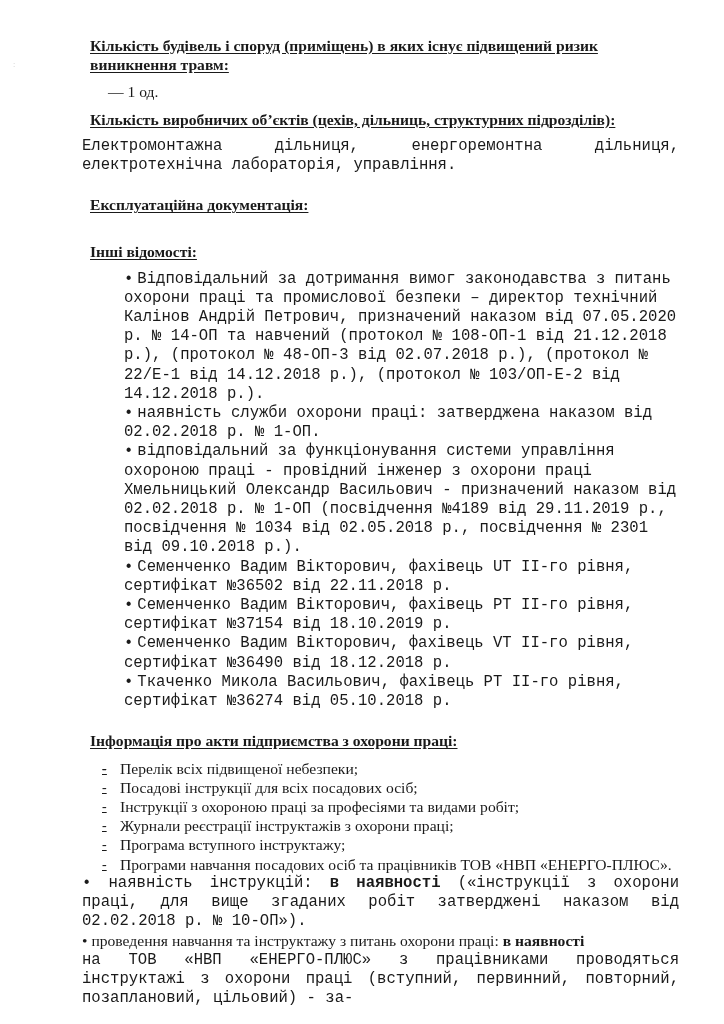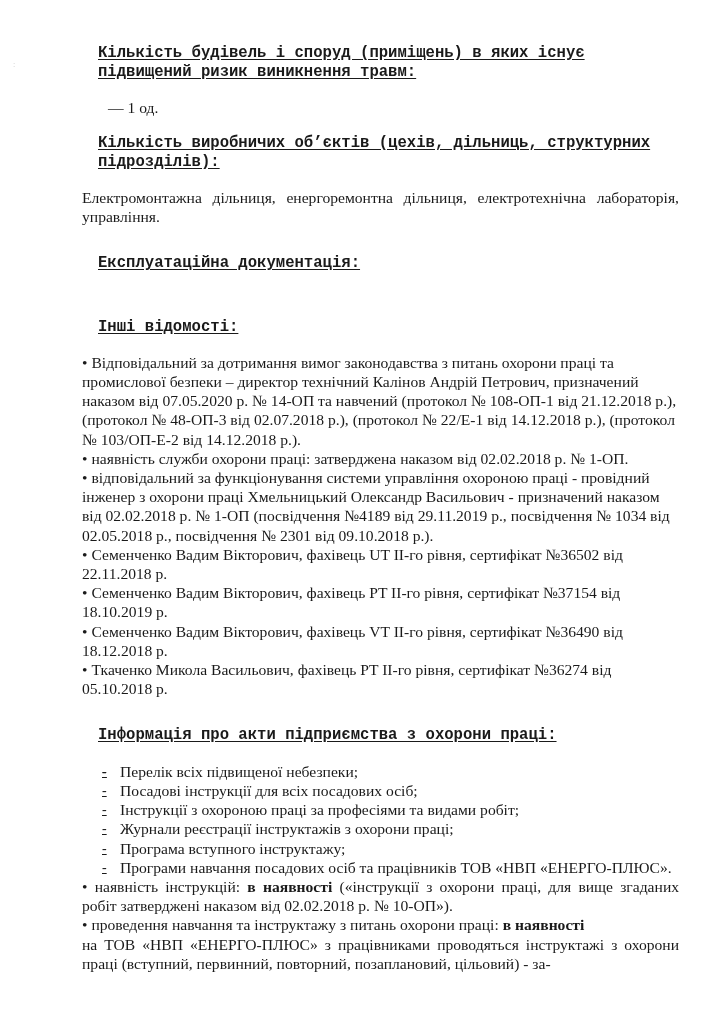--- a/index.html
+++ b/index.html
@@ -27,30 +27,29 @@
       position: absolute;
       left: 13px;
       top: 60px;
       font-size: 8px;
       color: #c8c8c8;
     }
     .heading {
       font-weight: bold;
       text-decoration: underline;
       text-underline-offset: 2px;
-      margin: 16px;
-      font-family: Liberation Mono, monospace;
+      margin: 8px;
     }
     p { margin: 0; }
-    .justify { text-align: justify; }
+    .justify { text-align: justify; font-family: Liberation Mono, monospace; }
     .indent-value {
       padding-left: 26px;
     }
     .gap { height: 12px; }
-    .bullet-item { text-align: left; }
+    .bullet-item { text-align: left; margin-left: 42px; }
     .bullet-item .bul { margin-right: 4px; }
     ul.acts {
       list-style: none;
       margin: 0;
       padding: 0;
     }
     ul.acts li {
       position: relative;
       padding-left: 38px;
       text-align: justify;

